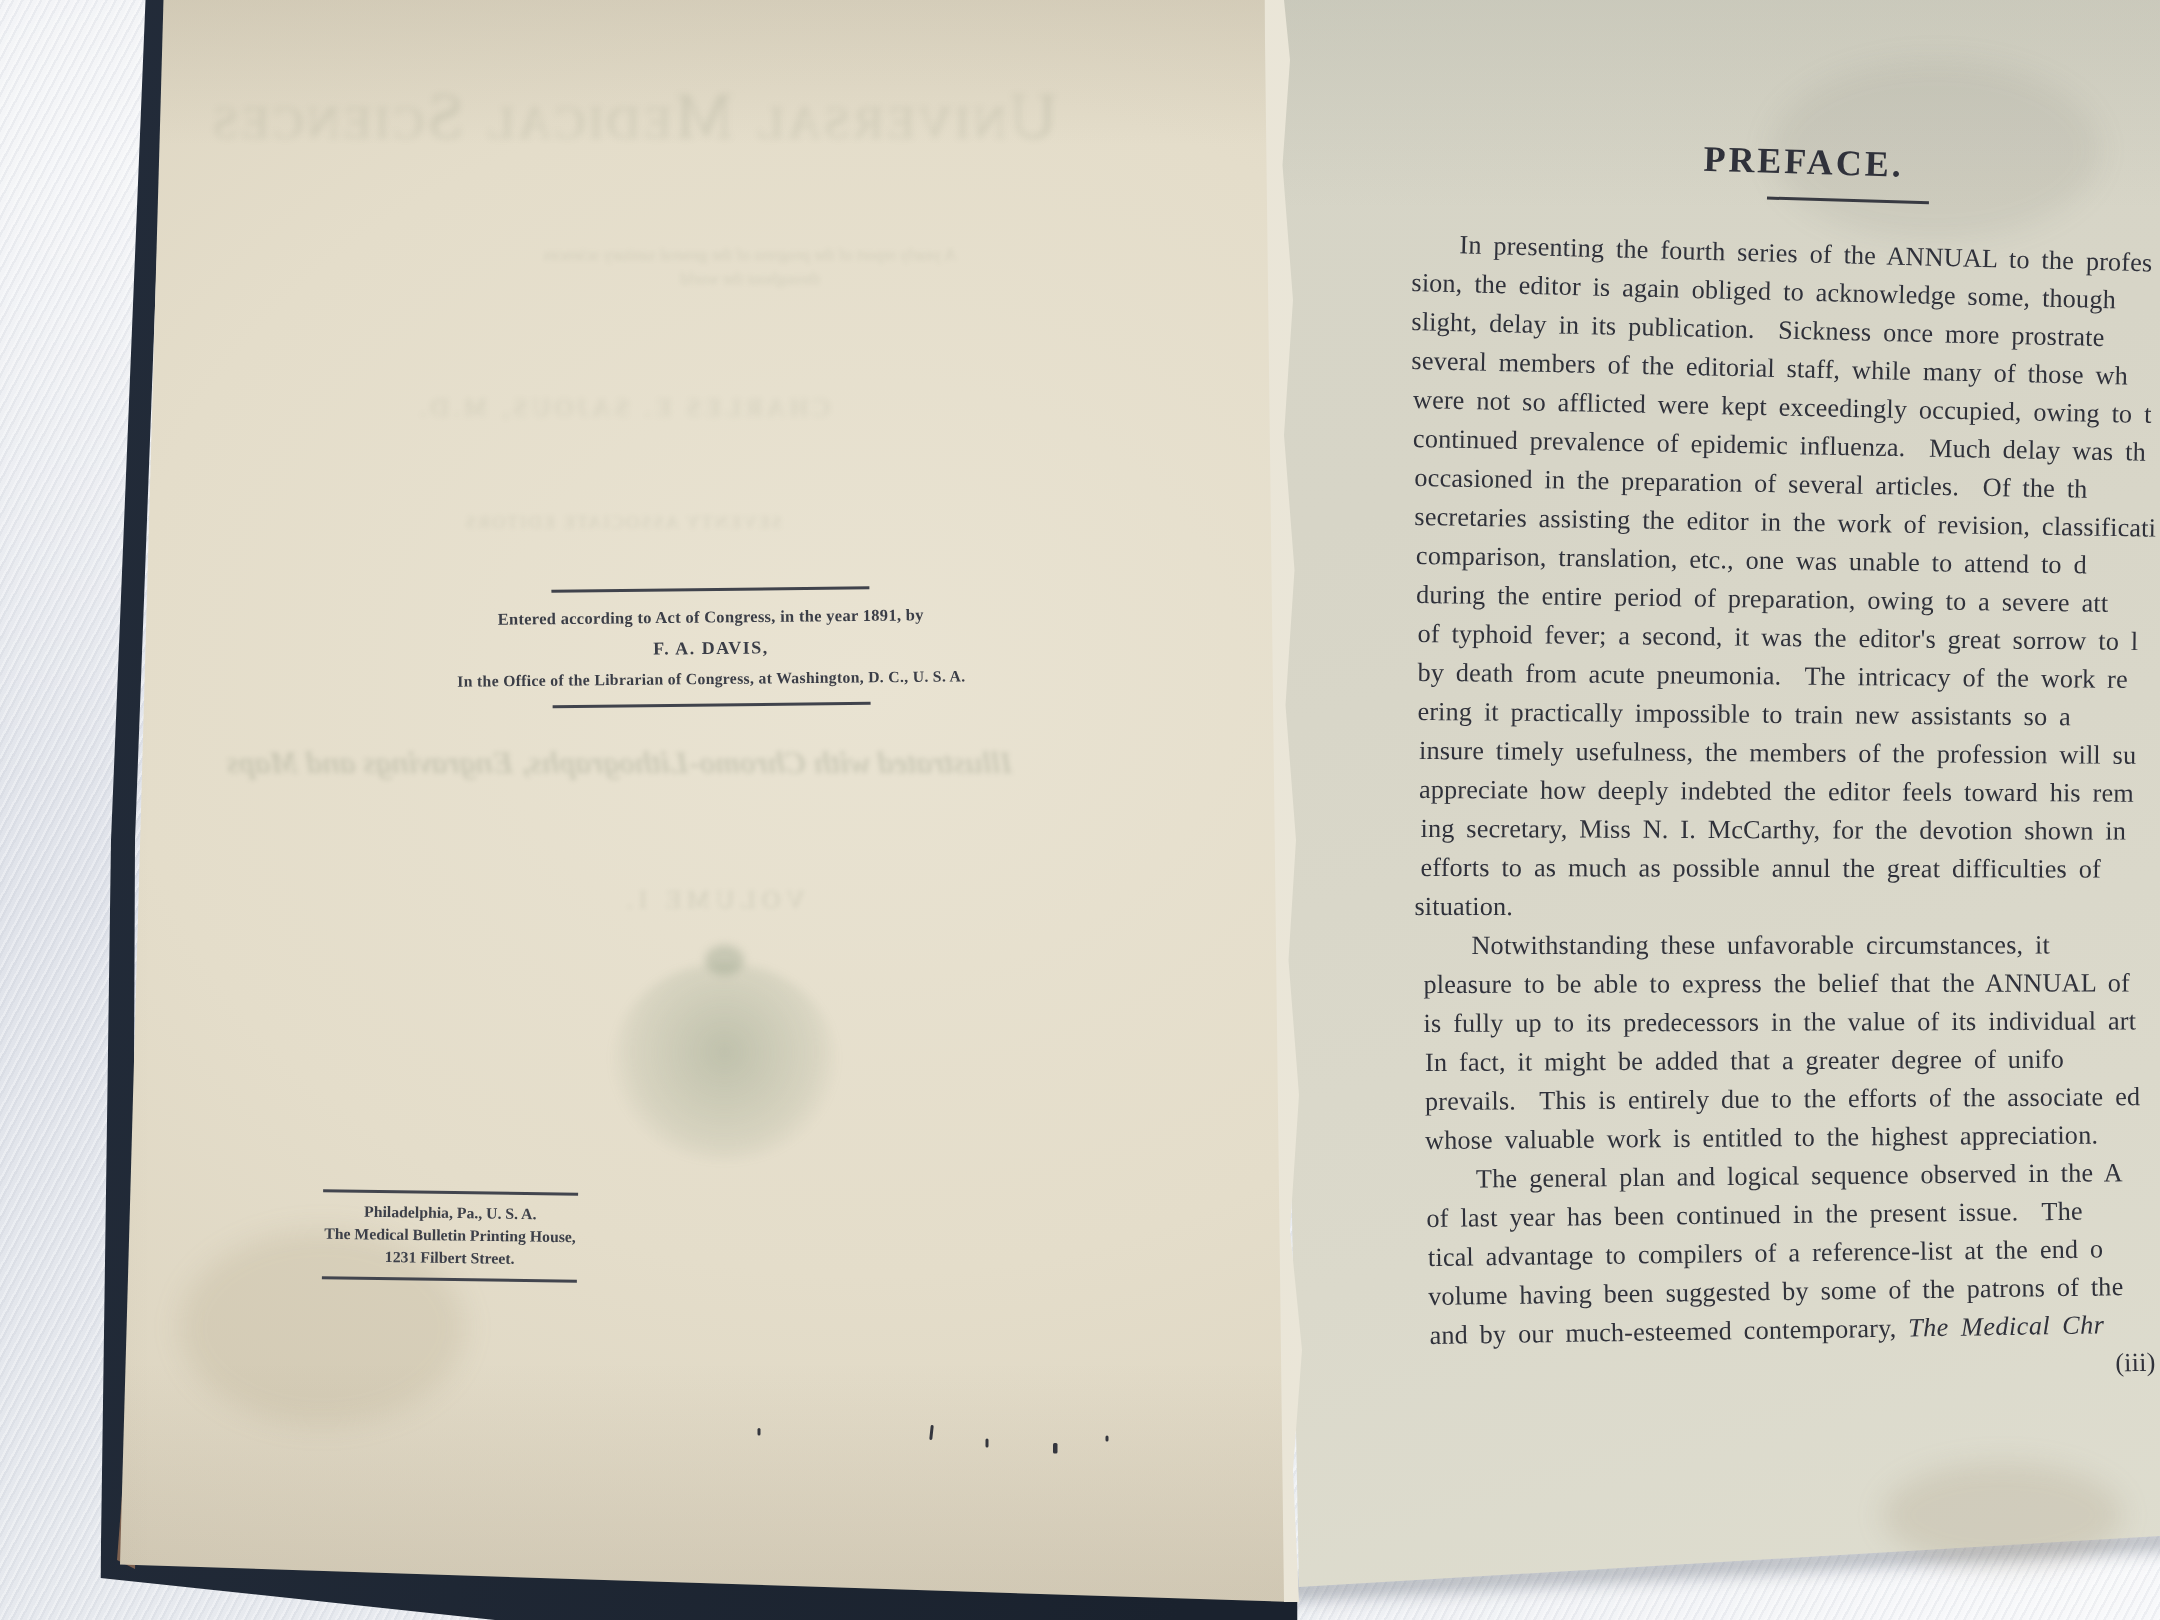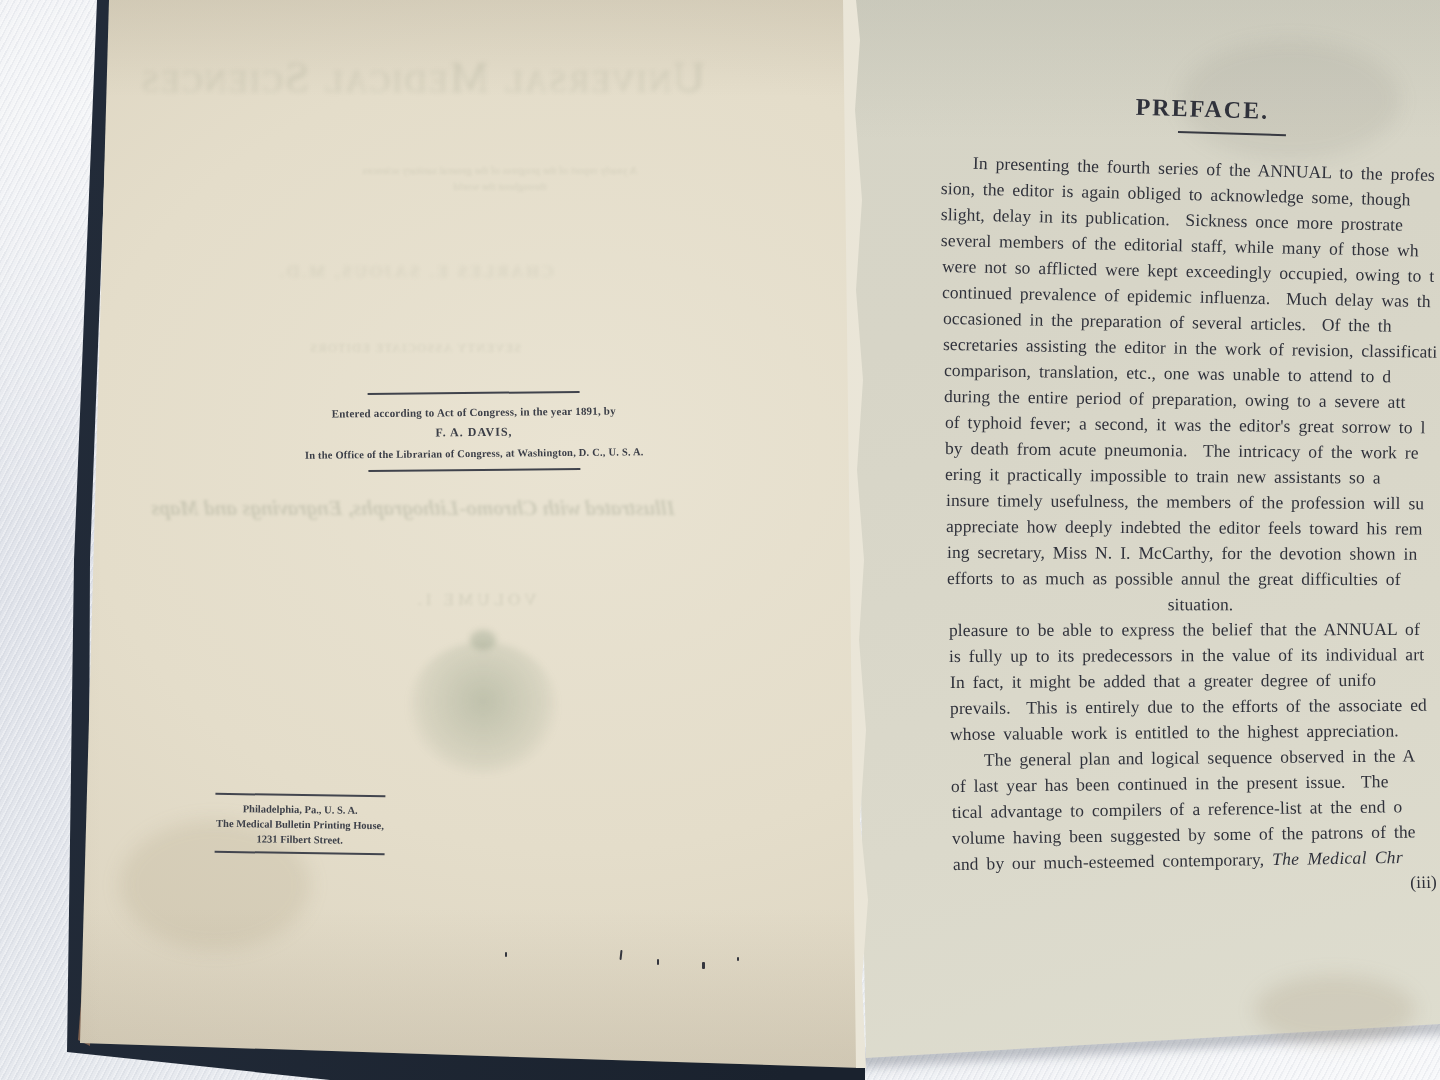--- a/index.html
+++ b/index.html
@@ -165,21 +165,22 @@
         <div class="pline" style="transform: rotate(0.9deg); margin-left: 3.1px;">secretaries assisting the editor in the work of revision, classificati</div>
         <div class="pline" style="transform: rotate(0.81deg); margin-left: 3.6px;">comparison, translation, etc., one was unable to attend to d</div>
         <div class="pline" style="transform: rotate(0.73deg); margin-left: 4px;">during the entire period of preparation, owing to a severe att</div>
         <div class="pline" style="transform: rotate(0.64deg); margin-left: 4.5px;">of typhoid fever; a second, it was the editor's great sorrow to l</div>
         <div class="pline" style="transform: rotate(0.56deg); margin-left: 5px;">by death from acute pneumonia.  The intricacy of the work re</div>
         <div class="pline" style="transform: rotate(0.47deg); margin-left: 5.4px;">ering it practically impossible to train new assistants so a</div>
         <div class="pline" style="transform: rotate(0.39deg); margin-left: 5.9px;">insure timely usefulness, the members of the profession will su</div>
         <div class="pline" style="transform: rotate(0.3deg); margin-left: 6.3px;">appreciate how deeply indebted the editor feels toward his rem</div>
         <div class="pline" style="transform: rotate(0.21deg); margin-left: 6.8px;">ing secretary, Miss N. I. McCarthy, for the devotion shown in</div>
         <div class="pline" style="transform: rotate(0.13deg); margin-left: 7.2px;">efforts to as much as possible annul the great difficulties of</div>
-        <div class="pline" style="transform: rotate(0.04deg); margin-left: 24px; text-align: center;">situation.</div>
+        <div class="pline" style="transform: rotate(0.04deg); margin-left: 3px;">situation.</div>
+        <div class="pline indent" style="transform: rotate(-0.04deg); margin-left: 8.1px;">Notwithstanding these unfavorable circumstances, it</div>
         <div class="pline" style="transform: rotate(-0.13deg); margin-left: 8.6px;">pleasure to be able to express the belief that the ANNUAL of</div>
         <div class="pline" style="transform: rotate(-0.21deg); margin-left: 9px;">is fully up to its predecessors in the value of its individual art</div>
         <div class="pline" style="transform: rotate(-0.3deg); margin-left: 9.5px;">In fact, it might be added that a greater degree of unifo</div>
         <div class="pline" style="transform: rotate(-0.39deg); margin-left: 9.9px;">prevails.  This is entirely due to the efforts of the associate ed</div>
         <div class="pline" style="transform: rotate(-0.47deg); margin-left: 10.3px;">whose valuable work is entitled to the highest appreciation.</div>
         <div class="pline indent" style="transform: rotate(-0.56deg); margin-left: 10.8px;">The general plan and logical sequence observed in the A</div>
         <div class="pline" style="transform: rotate(-0.64deg); margin-left: 11.3px;">of last year has been continued in the present issue.  The</div>
         <div class="pline" style="transform: rotate(-0.73deg); margin-left: 11.7px;">tical advantage to compilers of a reference-list at the end o</div>
         <div class="pline" style="transform: rotate(-0.81deg); margin-left: 12.2px;">volume having been suggested by some of the patrons of the</div>
         <div class="pline" style="transform: rotate(-0.9deg); margin-left: 12.6px;">and by our much-esteemed contemporary, <i>The Medical Chr</i></div>

